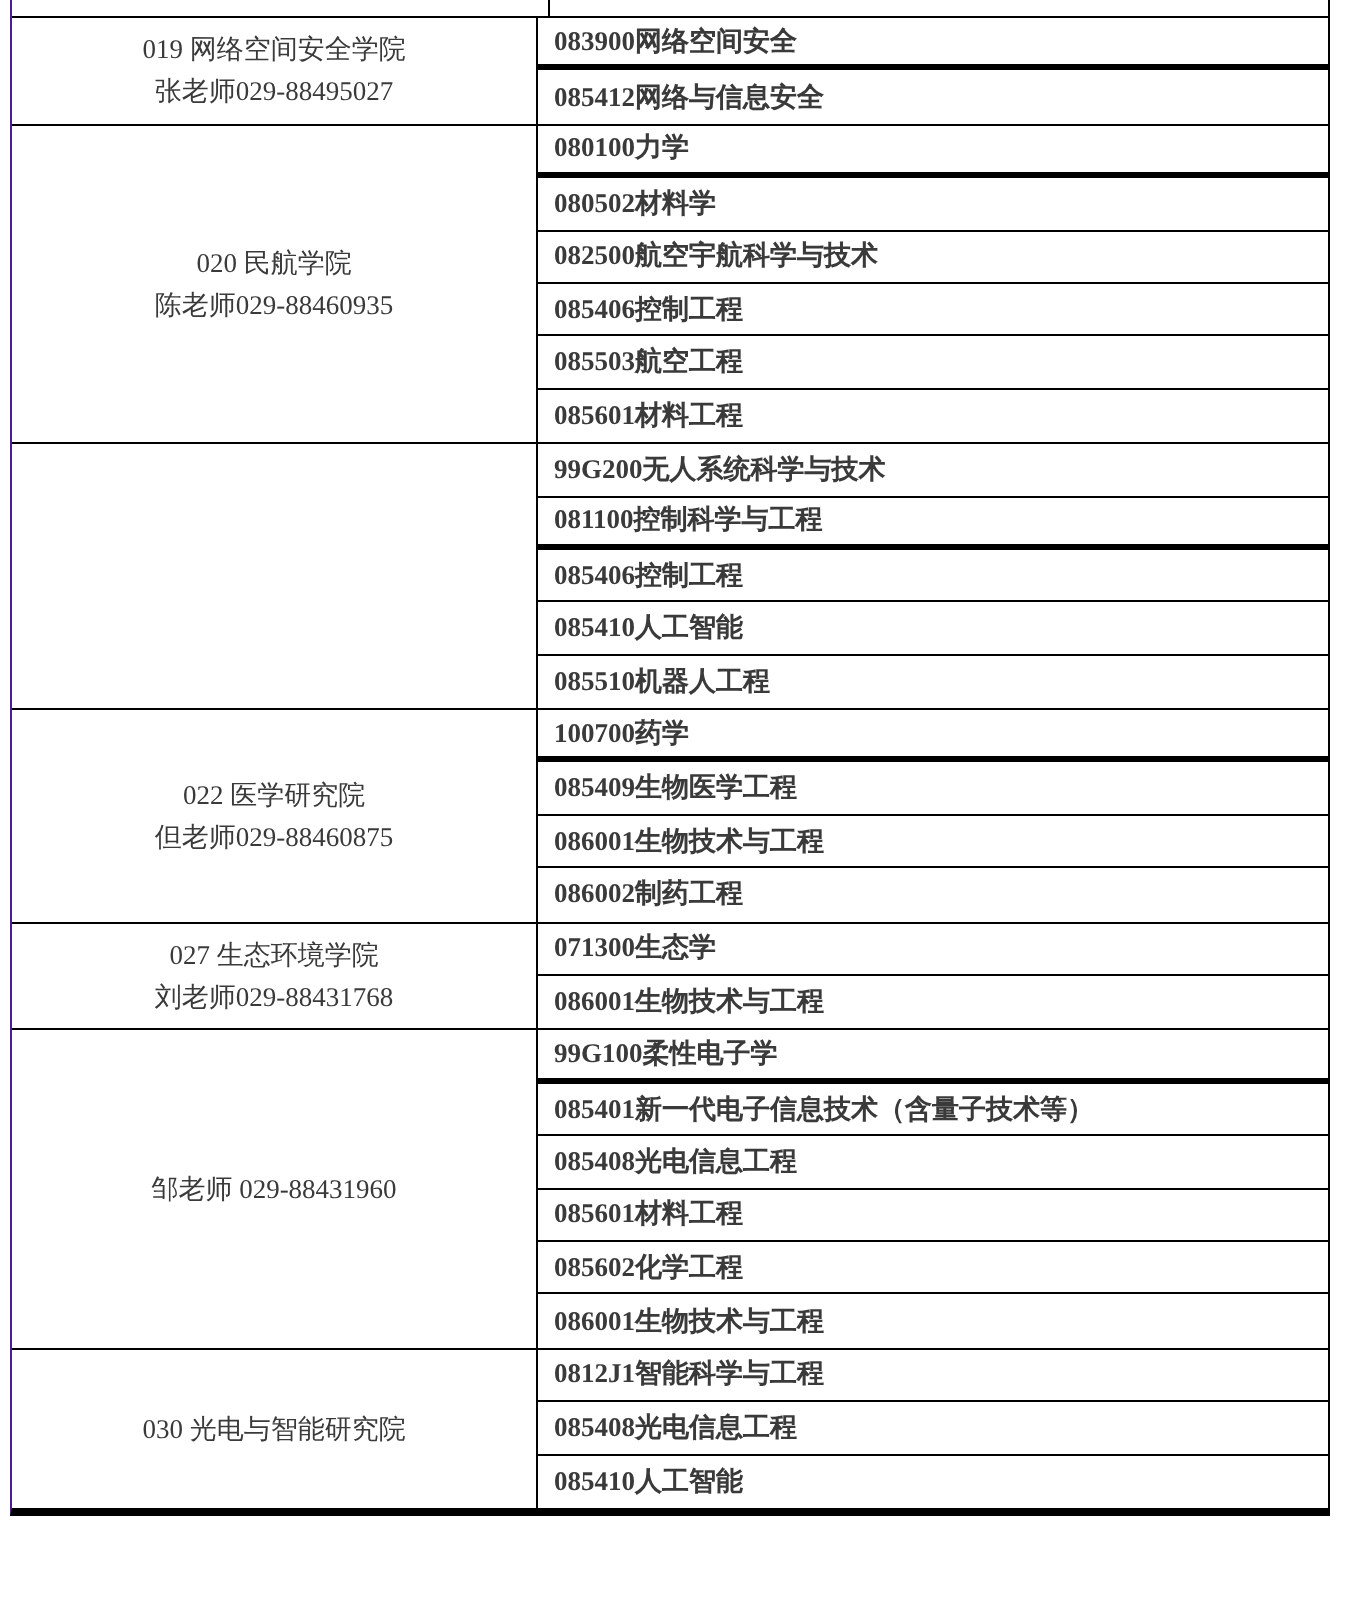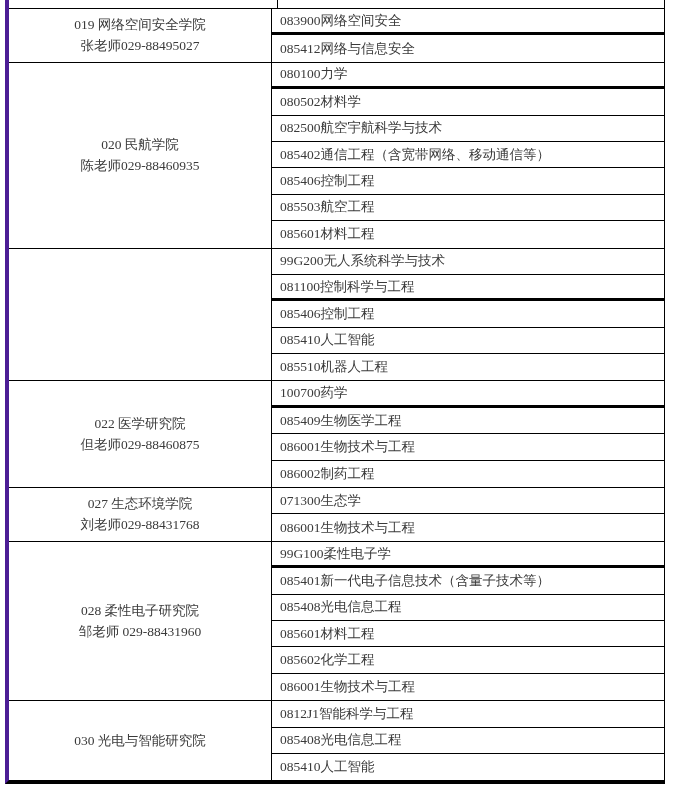--- a/index.html
+++ b/index.html
@@ -14,21 +14,21 @@
     font-family: "Liberation Serif", "DejaVu Serif", serif;
     color: #3a3a3a;
     overflow: hidden;
   }
   .table {
     position: absolute;
     left: 5px;
     top: 0;
     width: 660px;
     box-sizing: border-box;
-    border-left: 4px solid #4c1d95;
+    border-left: 1px solid #4c1d95;
     border-right: 1px solid #000;
     border-bottom: 4px solid #000;
     background: #fff;
   }
   
   .sliver {
     height: 8px;
     position: relative;
   }
   .sliver .sliver-divider {
@@ -55,20 +55,21 @@
     text-align: center;
     font-size: 13.5px;
     line-height: 21px;
     padding: 2px 6px;
   }
   .right-col {
     flex: 1;
     display: flex;
     flex-direction: column;
     min-width: 0;
+    font-weight: bold;
   }
   .prog-row {
     height: 26.4px;
     box-sizing: border-box;
     display: flex;
     align-items: center;
     padding-left: 8px;
     font-size: 13.5px;
     border-bottom: 1px solid #000;
     white-space: nowrap;
@@ -113,23 +114,20 @@
           <div class="prog-row thick">
             <span>080100力学</span>
           </div>
           <div class="prog-row">
             <span>080502材料学</span>
           </div>
           <div class="prog-row">
             <span>082500航空宇航科学与技术</span>
           </div>
           <div class="prog-row">
-            <span>085402通信工程（含宽带网络、移动通信等）</span>
-          </div>
-          <div class="prog-row">
             <span>085406控制工程</span>
           </div>
           <div class="prog-row">
             <span>085503航空工程</span>
           </div>
           <div class="prog-row">
             <span>085601材料工程</span>
           </div>
         </div>
       </div>
@@ -183,21 +181,20 @@
           <div class="prog-row">
             <span>071300生态学</span>
           </div>
           <div class="prog-row">
             <span>086001生物技术与工程</span>
           </div>
         </div>
       </div>
       <div class="section">
         <div class="left-cell">
-          <div>028 柔性电子研究院</div>
           <div>邹老师 029-88431960</div>
         </div>
         <div class="right-col">
           <div class="prog-row thick">
             <span>99G100柔性电子学</span>
           </div>
           <div class="prog-row">
             <span>085401新一代电子信息技术（含量子技术等）</span>
           </div>
           <div class="prog-row">

